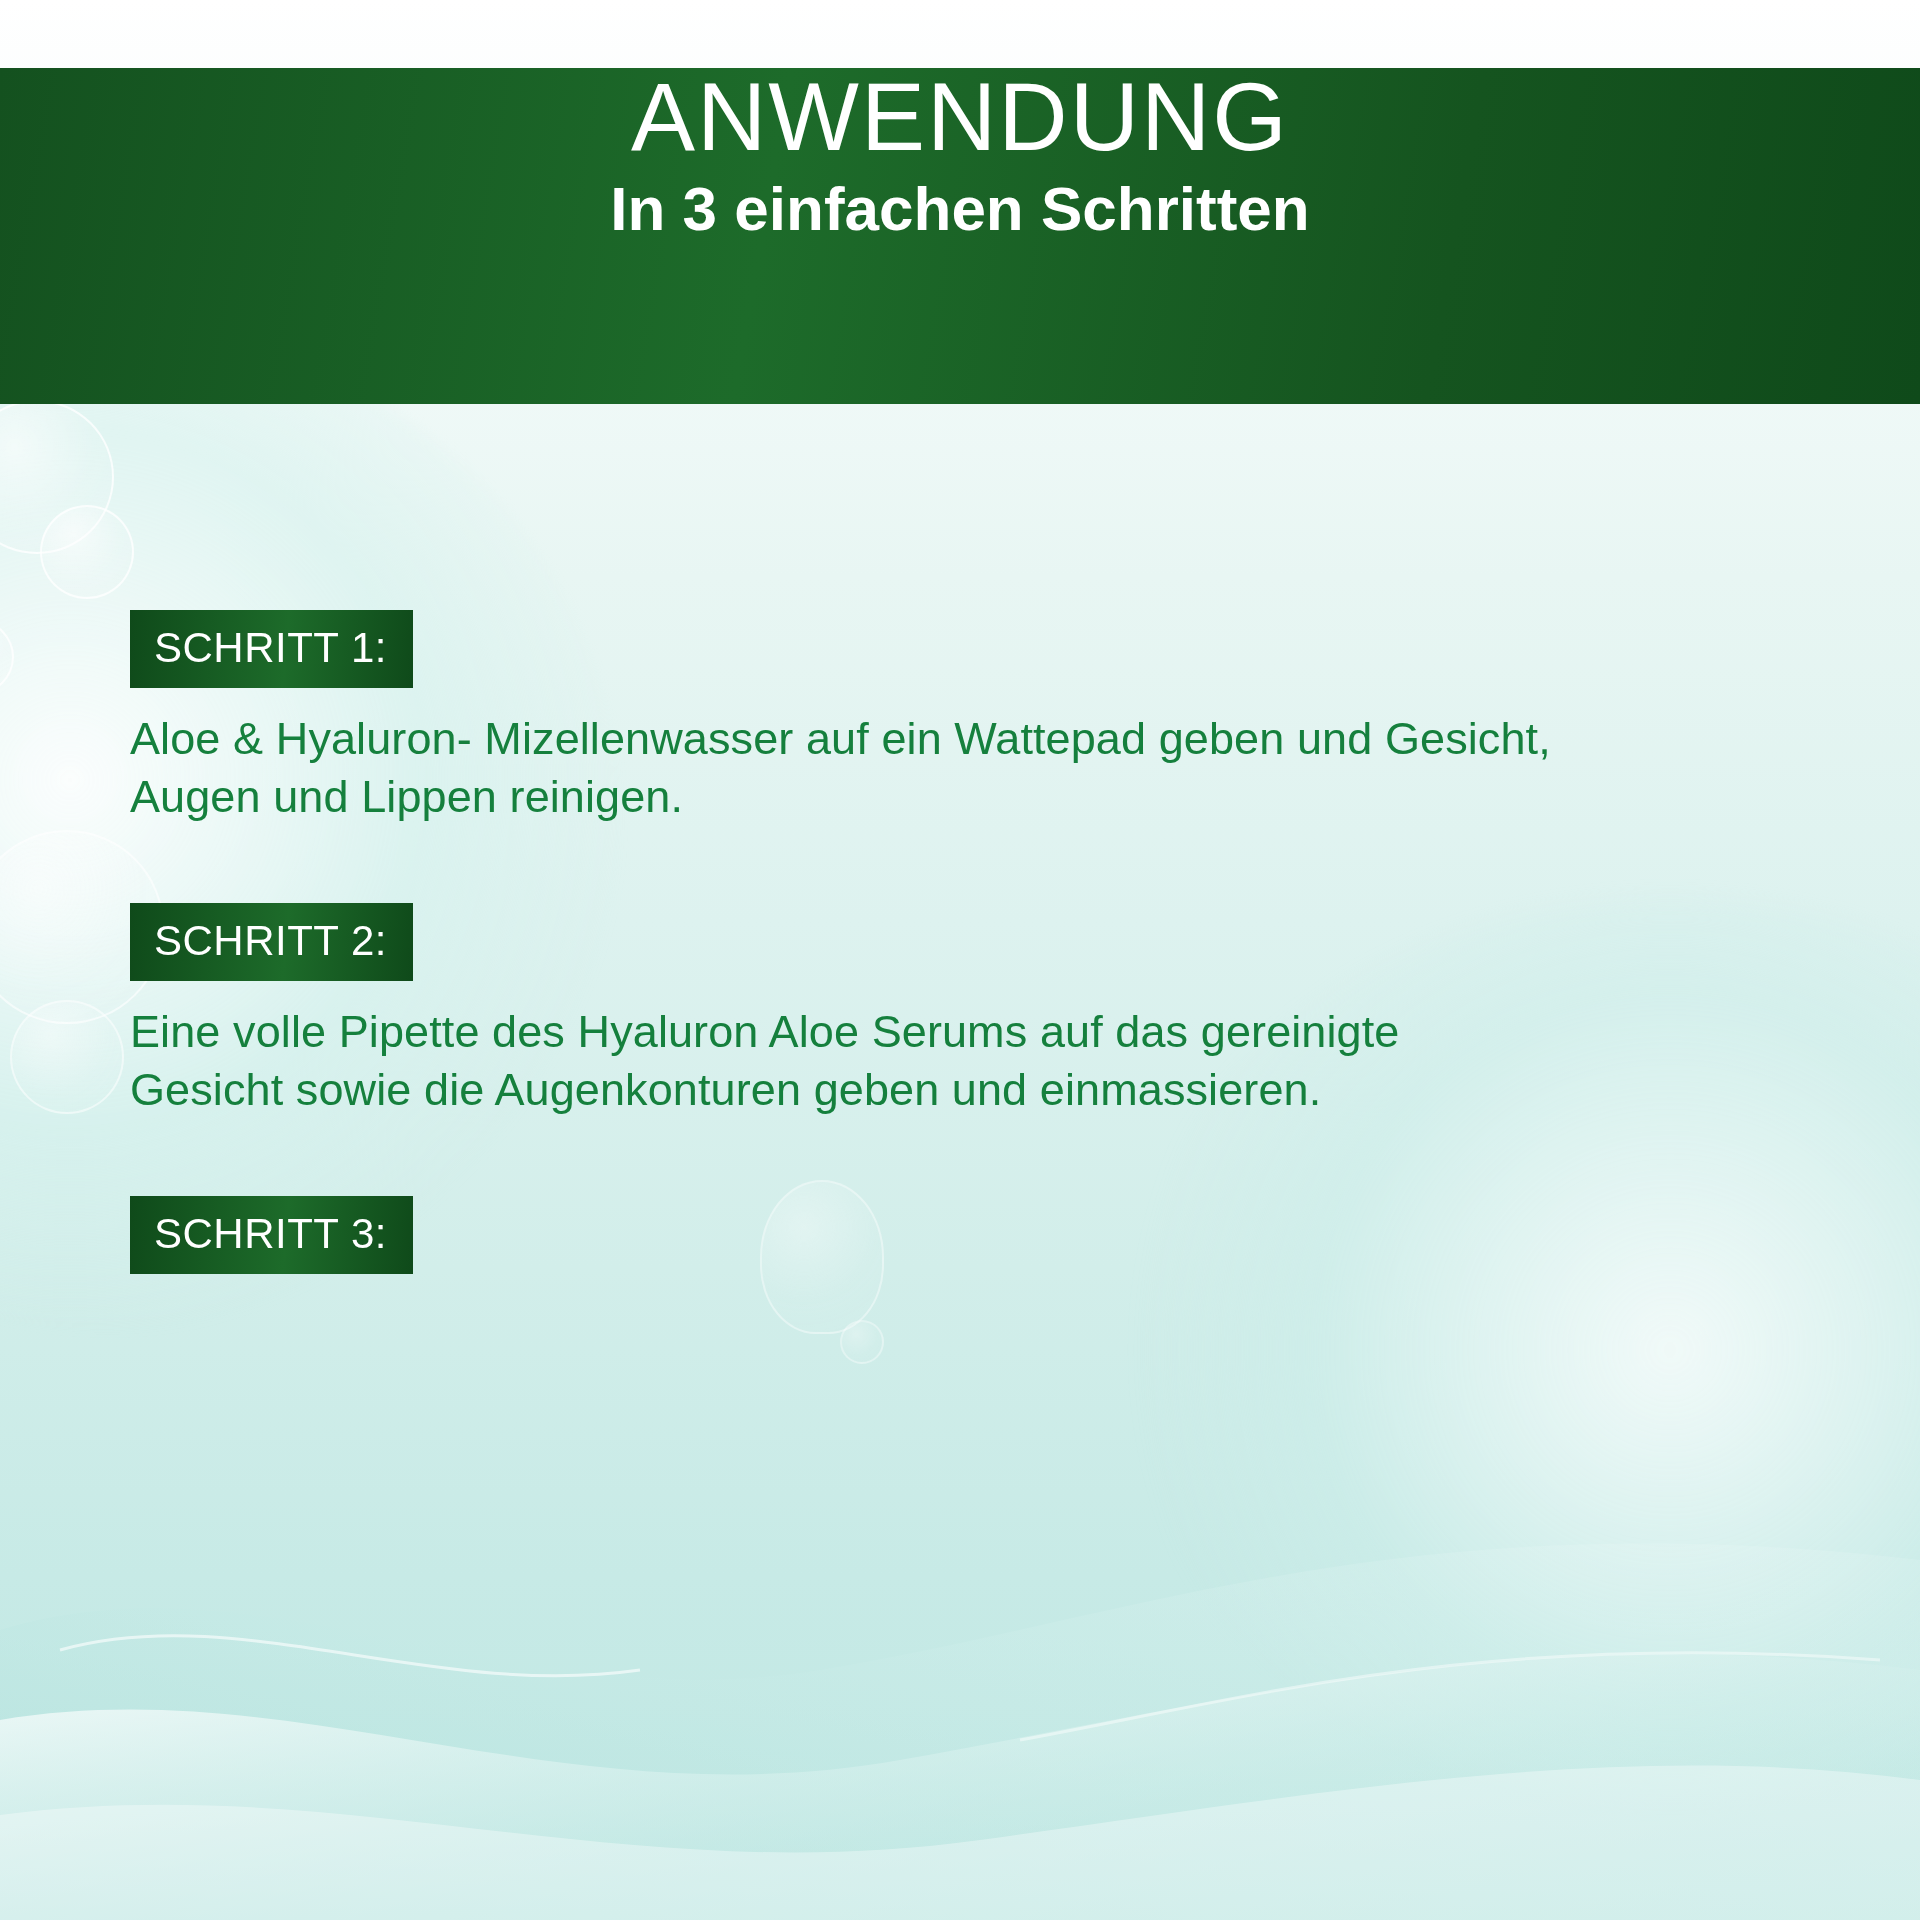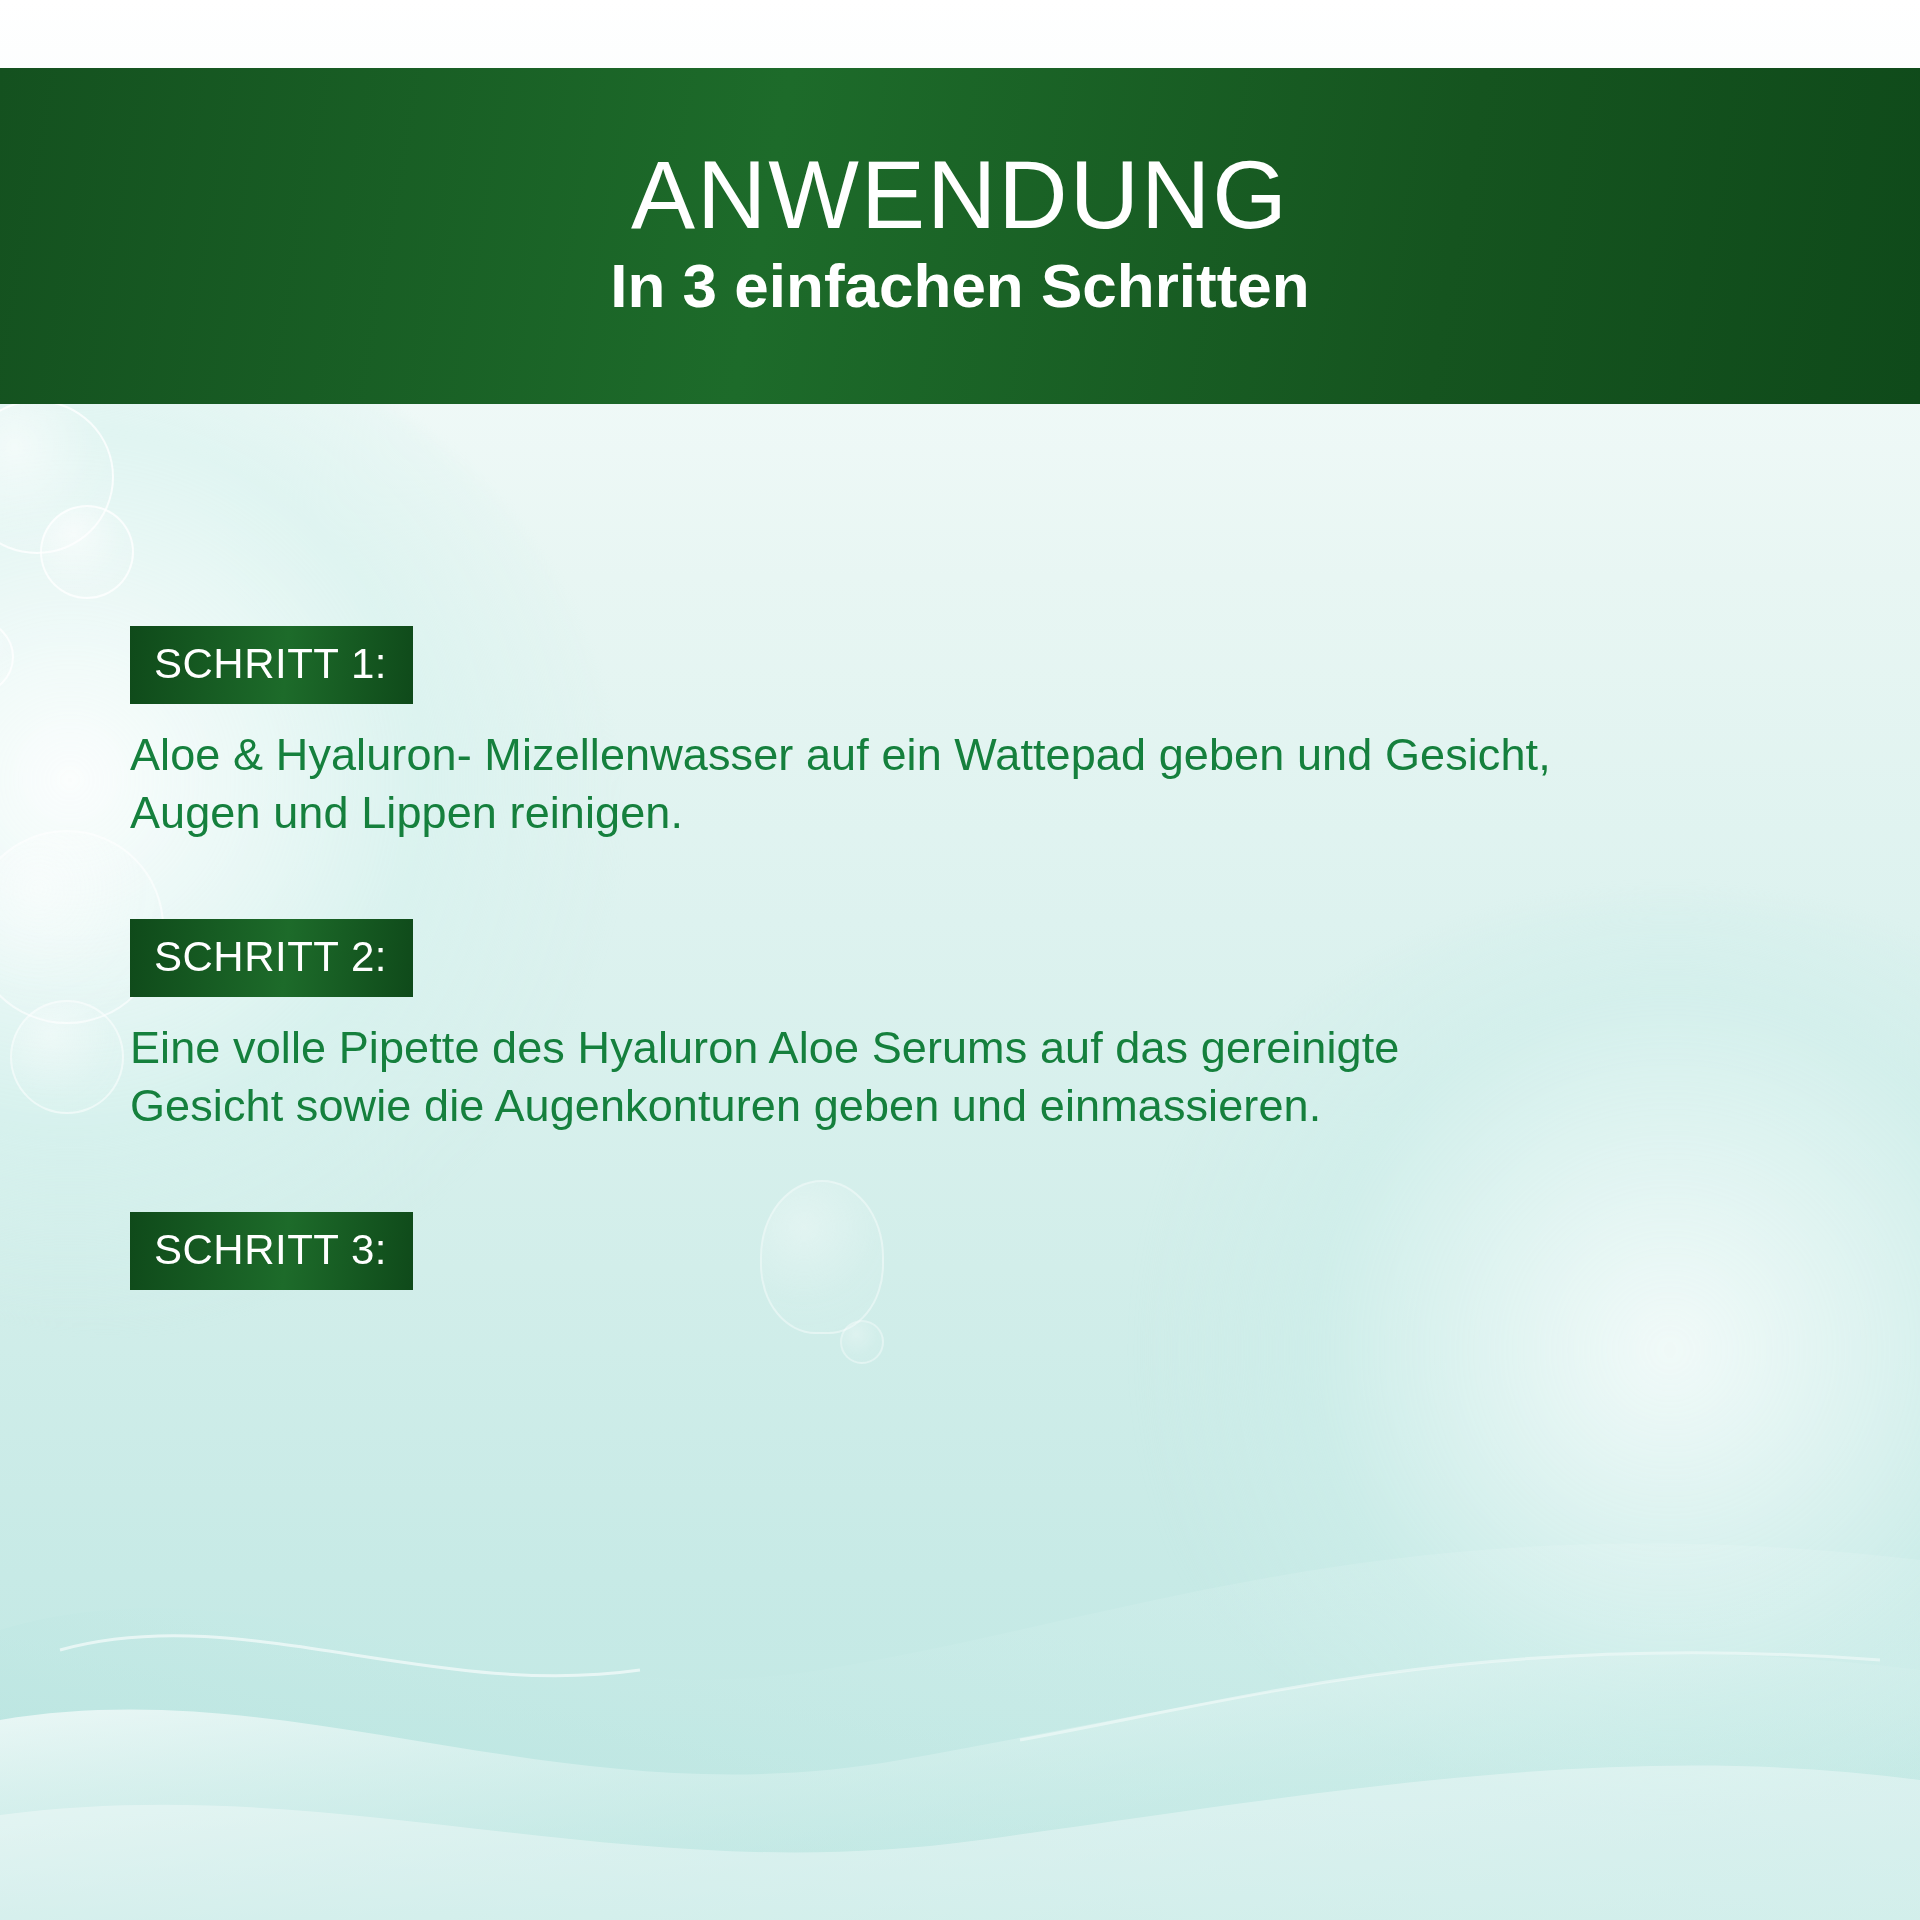--- a/index.html
+++ b/index.html
@@ -92,21 +92,21 @@
   .header {
     position: absolute;
     left: 0;
     top: 68px;
     width: 1920px;
     height: 336px;
     background: linear-gradient(100deg, #14511f 0%, #1d6b2a 40%, #15541f 75%, #0f4a1a 100%);
     display: flex;
     flex-direction: column;
     align-items: center;
-    justify-content: center;
+    justify-content: flex-start;
     box-sizing: border-box;
     padding-bottom: 8px;
   }
   .header-title {
     color: #ffffff;
     font-size: 96px;
     line-height: 1.02;
     letter-spacing: 2px;
     font-weight: 400;
     margin: 0 0 10px 0;
@@ -118,21 +118,21 @@
     line-height: 1.05;
     font-weight: 700;
     margin: 0;
     text-align: center;
   }
 
   
   .steps {
     position: absolute;
     left: 130px;
-    top: 626px;
+    top: 610px;
     width: 1620px;
   }
   .step {
     margin-bottom: 78px;
   }
   .step:last-child { margin-bottom: 0; }
 
   .step-badge {
     display: inline-block;
     background: linear-gradient(95deg, #0f4a1a 0%, #1d6b2a 55%, #0f4a1a 100%);

